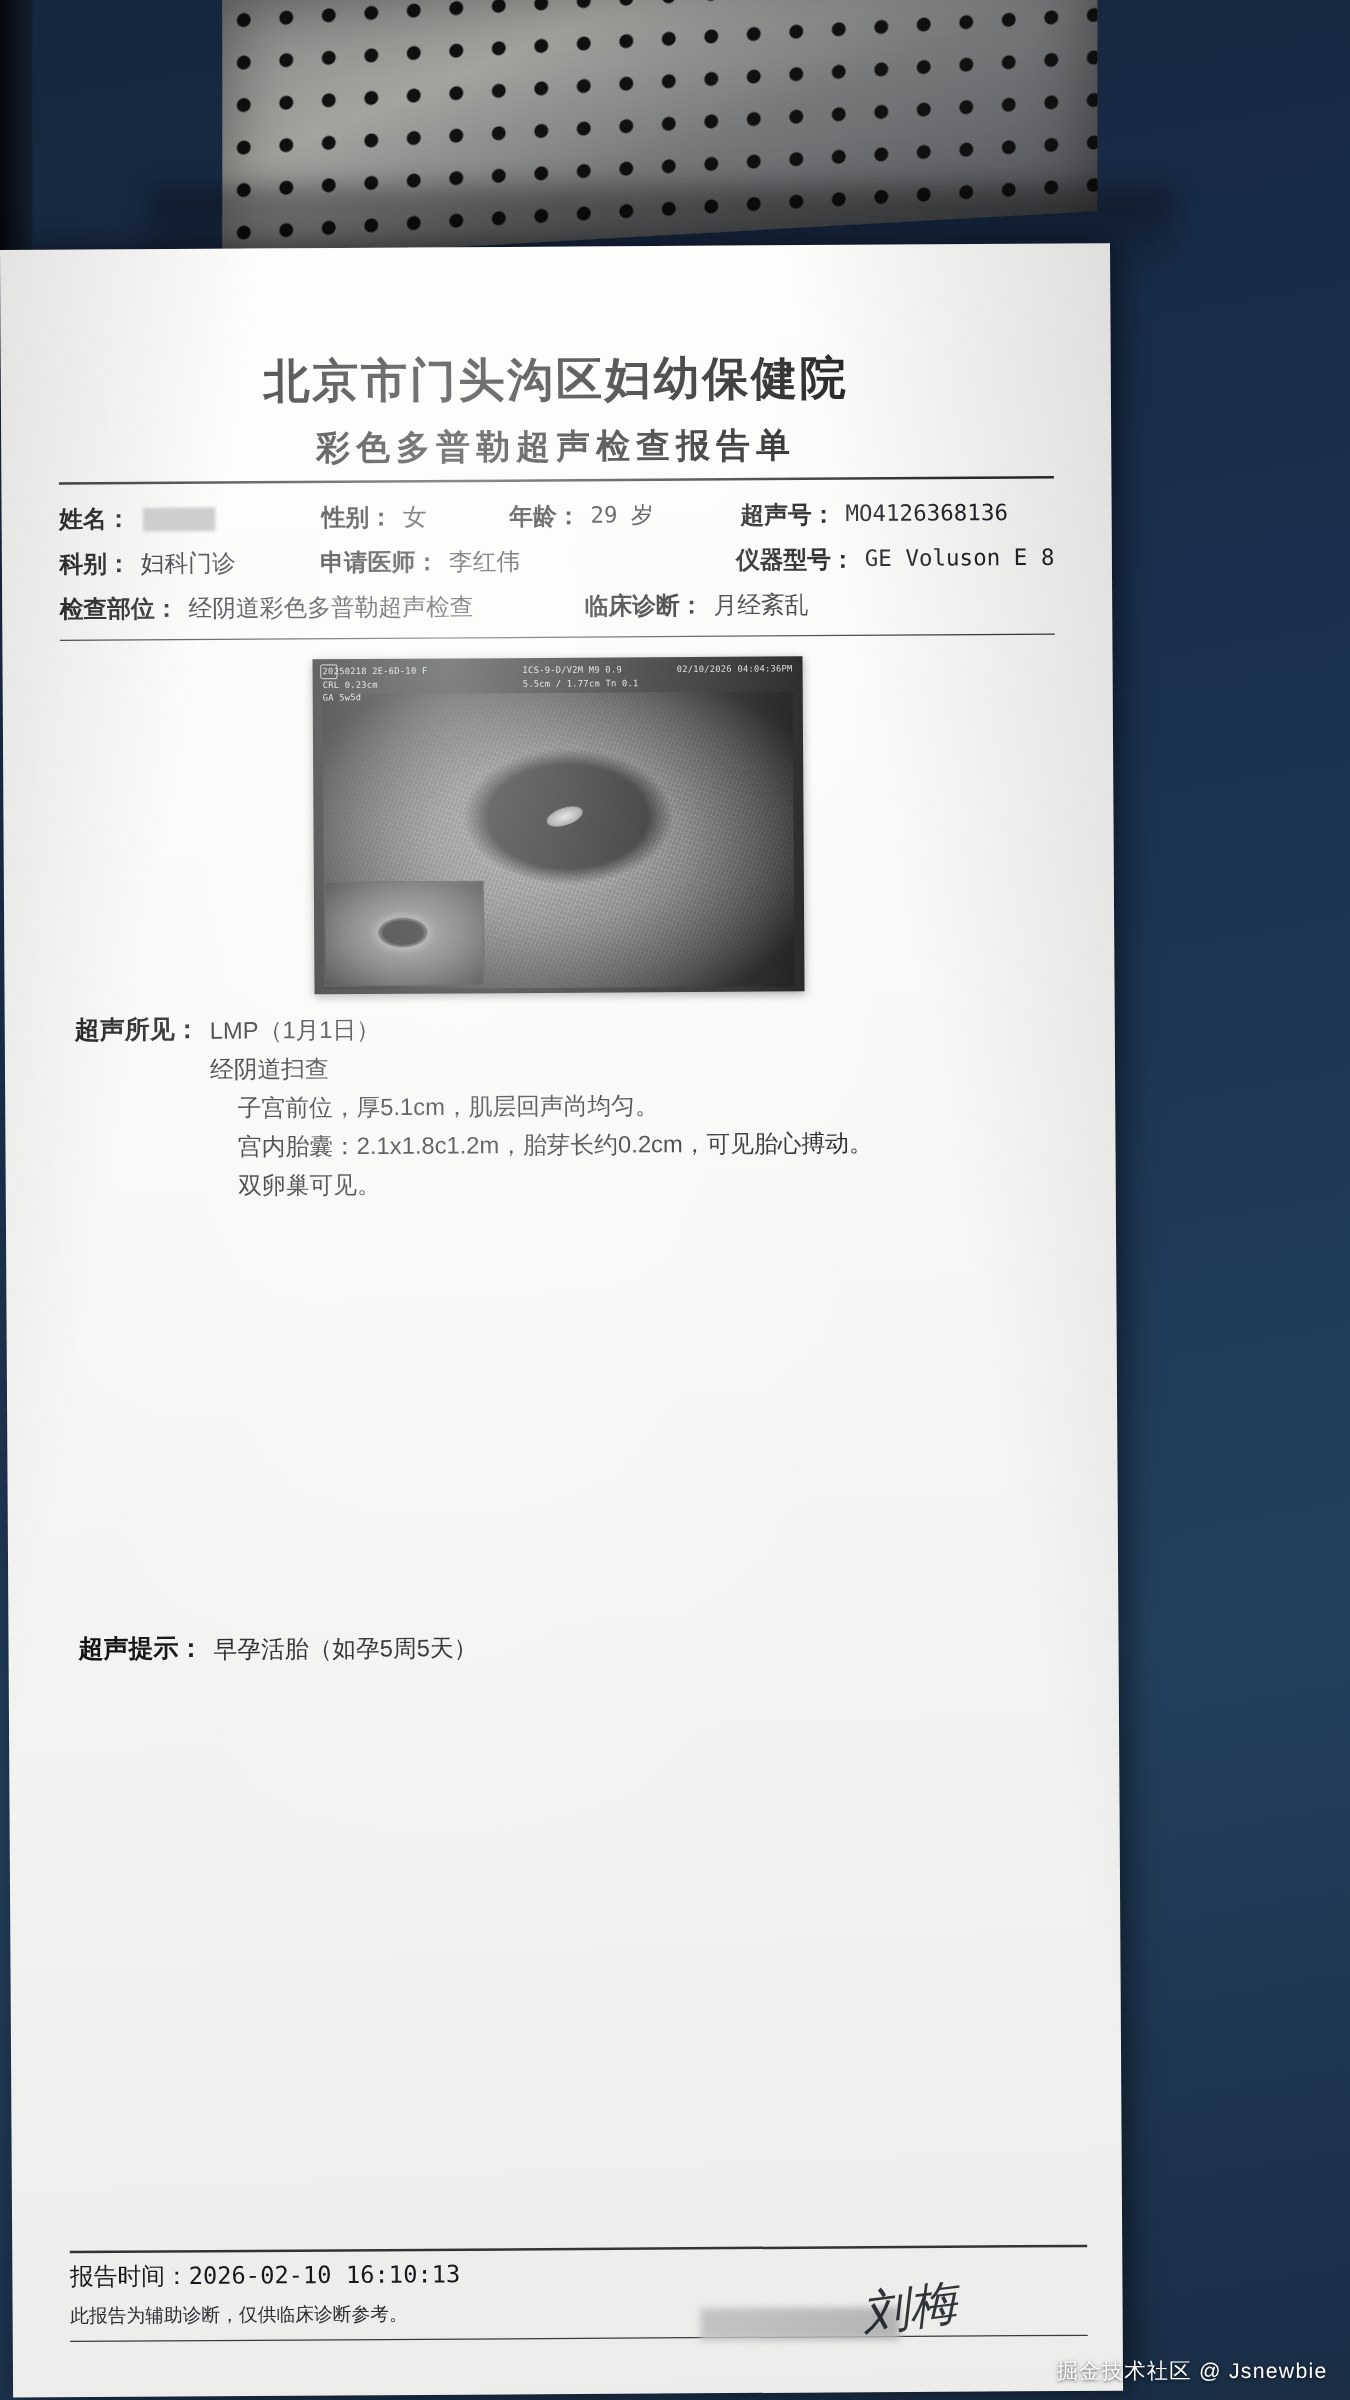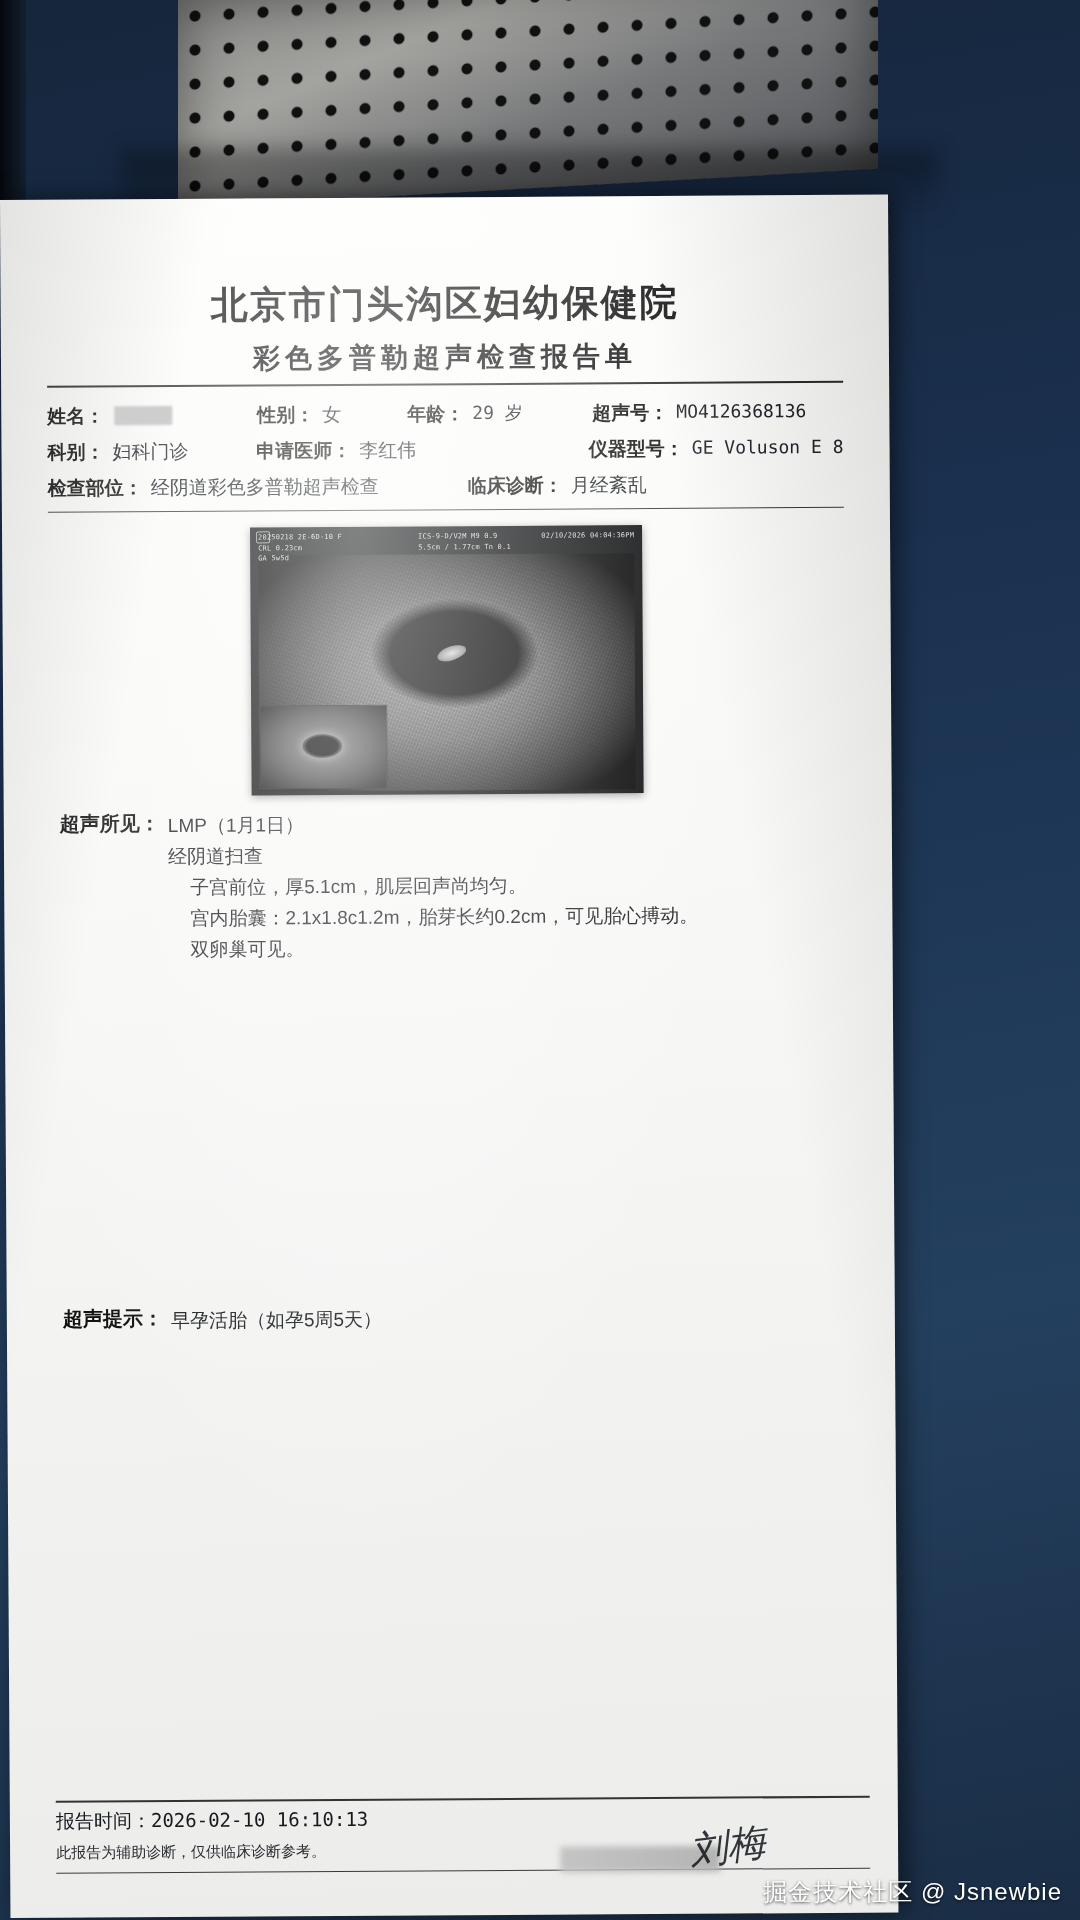--- a/index.html
+++ b/index.html
@@ -286,21 +286,21 @@
     opacity: .85;
     white-space: nowrap;
     overflow: hidden;
   }
 
   
   #watermark {
     position: absolute;
     right: 18px;
     bottom: 12px;
-    font-size: 24px;
+    font-size: 17px;
     color: #ffffff;
     text-shadow: 0 1px 3px rgba(0,0,0,.7);
     letter-spacing: 1px;
     z-index: 50;
   }
 </style>
 </head>
 <body>
 
 <div id="photo-scene">

